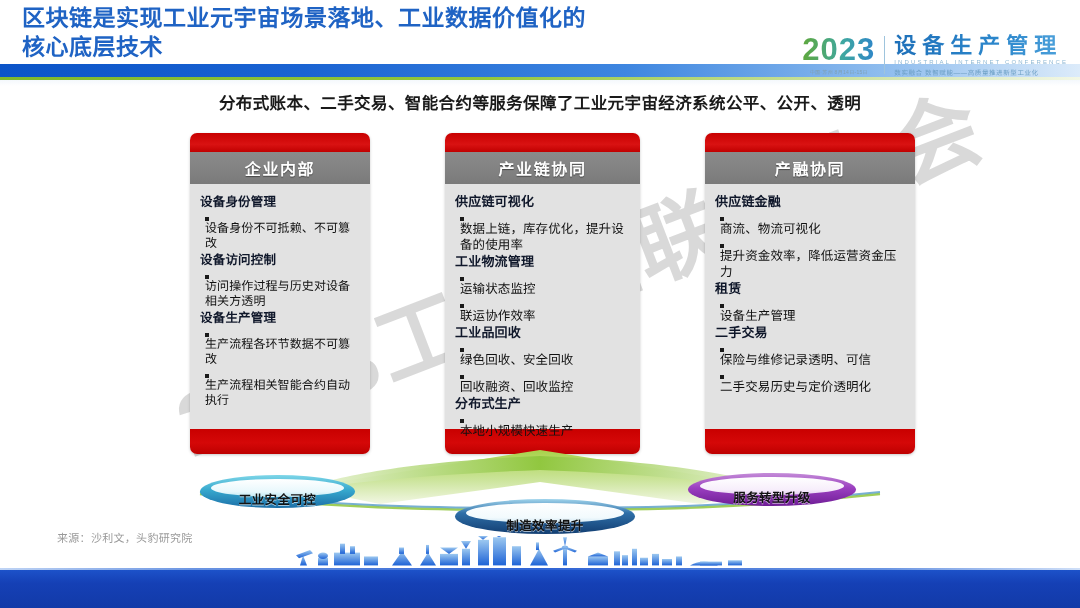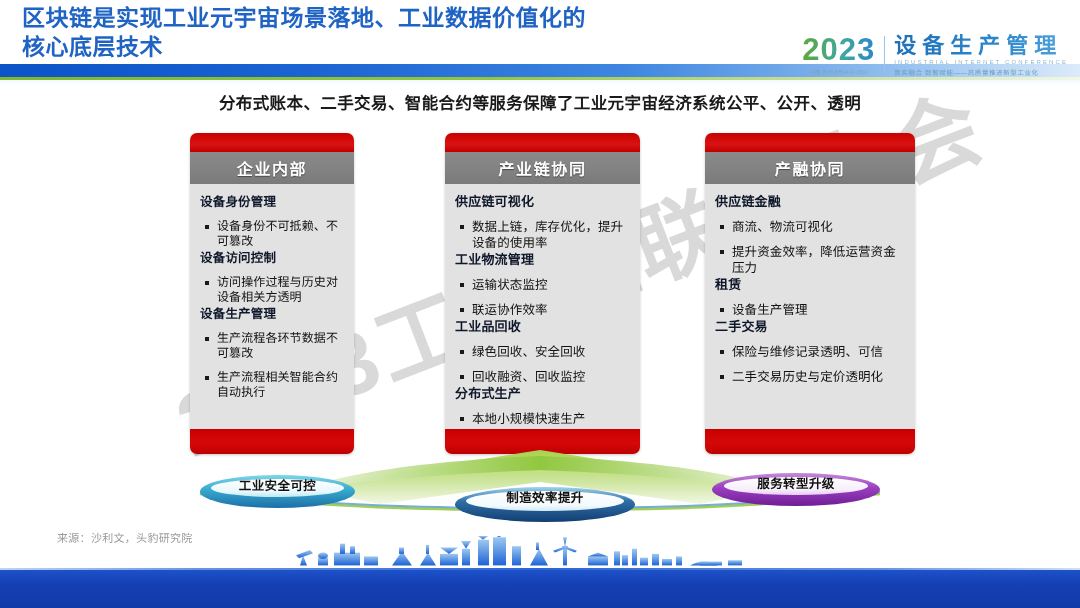--- a/index.html
+++ b/index.html
@@ -59,21 +59,21 @@
   .watermark{
     position:absolute;left:150px;top:205px;
     font-size:88px;font-weight:700;color:rgba(120,120,120,.28);
     transform:rotate(-21deg);white-space:nowrap;pointer-events:none;
     letter-spacing:4px;
   }
 
   
   .card{position:absolute;top:133px;border-radius:7px;overflow:hidden;
     box-shadow:0 1px 3px rgba(0,0,0,.22);}
-  .card1{left:190px;width:164px;height:321px;}
+  .card1{left:190px;width:180px;height:321px;}
   .card2{left:445px;width:195px;height:321px;}
   .card3{left:705px;width:210px;height:321px;}
   .card-topbar{height:19px;background:linear-gradient(180deg,#C80000 0%,#D91212 60%,#C00000 100%);}
   .card-header{
     height:32px;background:linear-gradient(180deg,#8a8a8a 0%,#828282 55%,#7a7a7a 100%);
     display:flex;align-items:center;justify-content:center;
   }
   .card-header-text{
     color:#fff;font-size:16px;font-weight:700;letter-spacing:1.6px;
     text-shadow:0 1px 1px rgba(0,0,0,.45);
@@ -83,38 +83,38 @@
     height:245px;box-sizing:border-box;position:relative;
   }
   .card-bottombar{
     height:25px;background:linear-gradient(180deg,#C90000 0%,#D50808 55%,#BE0000 100%);
   }
   .grp-title{
     font-size:12.5px;font-weight:700;color:#0f172a;line-height:16px;margin-top:1px;
     letter-spacing:.2px;
   }
   .card2 .grp-title,.card3 .grp-title{font-size:13px;}
-  .bullet{display:flex;align-items:flex-start;margin-top:9px;padding-left:5px;}
+  .bullet{display:flex;align-items:flex-start;margin-top:1px;padding-left:5px;flex-direction:column;}
   .bullet-mark{
     width:4px;height:4px;background:#1a1a1a;flex:none;margin-top:6px;margin-right:8px;
   }
   .bullet-text{font-size:12px;line-height:15px;color:#111;letter-spacing:.1px;}
   .card2 .bullet-text,.card3 .bullet-text{font-size:12.5px;line-height:16px;}
 
   
   .funnel{position:absolute;left:0;top:448px;width:1080px;height:90px;}
 
-  .pill{position:absolute;display:flex;align-items:flex-start;justify-content:center;}
+  .pill{position:absolute;display:flex;align-items:flex-end;justify-content:center;}
   .pill-text{
     position:relative;z-index:4;font-size:12.5px;font-weight:700;color:#111;
     letter-spacing:.4px;white-space:nowrap;text-shadow:0 1px 0 rgba(255,255,255,.6);
   }
   .pill-left{left:200px;top:475px;width:155px;height:33px;}
-  .pill-mid{left:455px;top:487px;width:180px;height:35px;}
-  .pill-right{left:712px;top:473px;width:168px;height:33px;}
+  .pill-mid{left:455px;top:499px;width:180px;height:35px;}
+  .pill-right{left:688px;top:473px;width:168px;height:33px;}
 
   .ellipse{position:absolute;inset:0;border-radius:50%;}
   .e-left{background:linear-gradient(180deg,#7ED6E8 0%,#37A9CE 45%,#1C6FA8 100%);}
   .e-left-in{position:absolute;left:7%;top:12%;width:86%;height:56%;border-radius:50%;
     background:linear-gradient(180deg,#ffffff 0%,#E8F8FC 70%,#BEE8F3 100%);}
   .e-mid{background:linear-gradient(180deg,#9FD4EC 0%,#2F6FA8 40%,#123E72 100%);}
   .e-mid-in{position:absolute;left:6%;top:10%;width:88%;height:58%;border-radius:50%;
     background:linear-gradient(180deg,#ffffff 0%,#F2FAFD 72%,#D3EAF6 100%);}
   .e-right{background:linear-gradient(180deg,#C48CD8 0%,#9B3FC0 45%,#6F1D96 100%);}
   .e-right-in{position:absolute;left:7%;top:12%;width:86%;height:56%;border-radius:50%;

